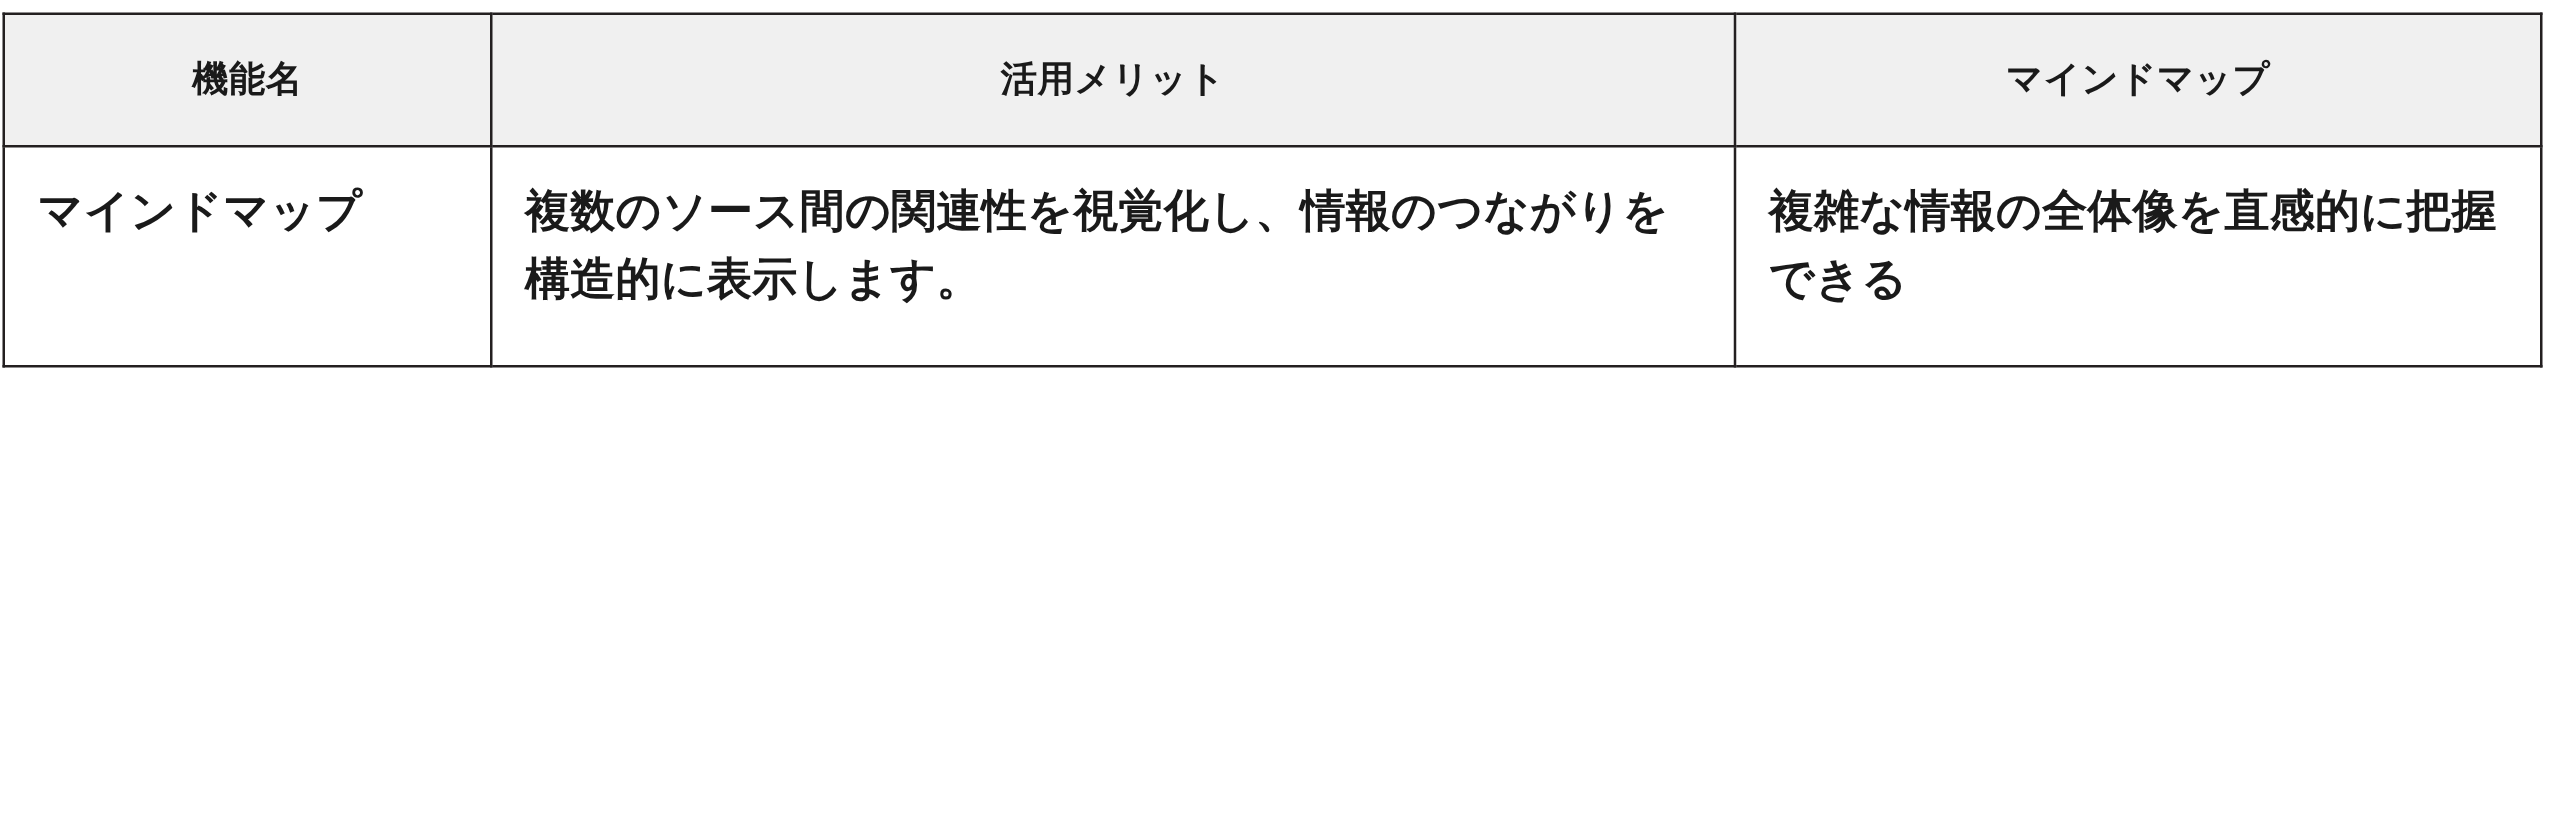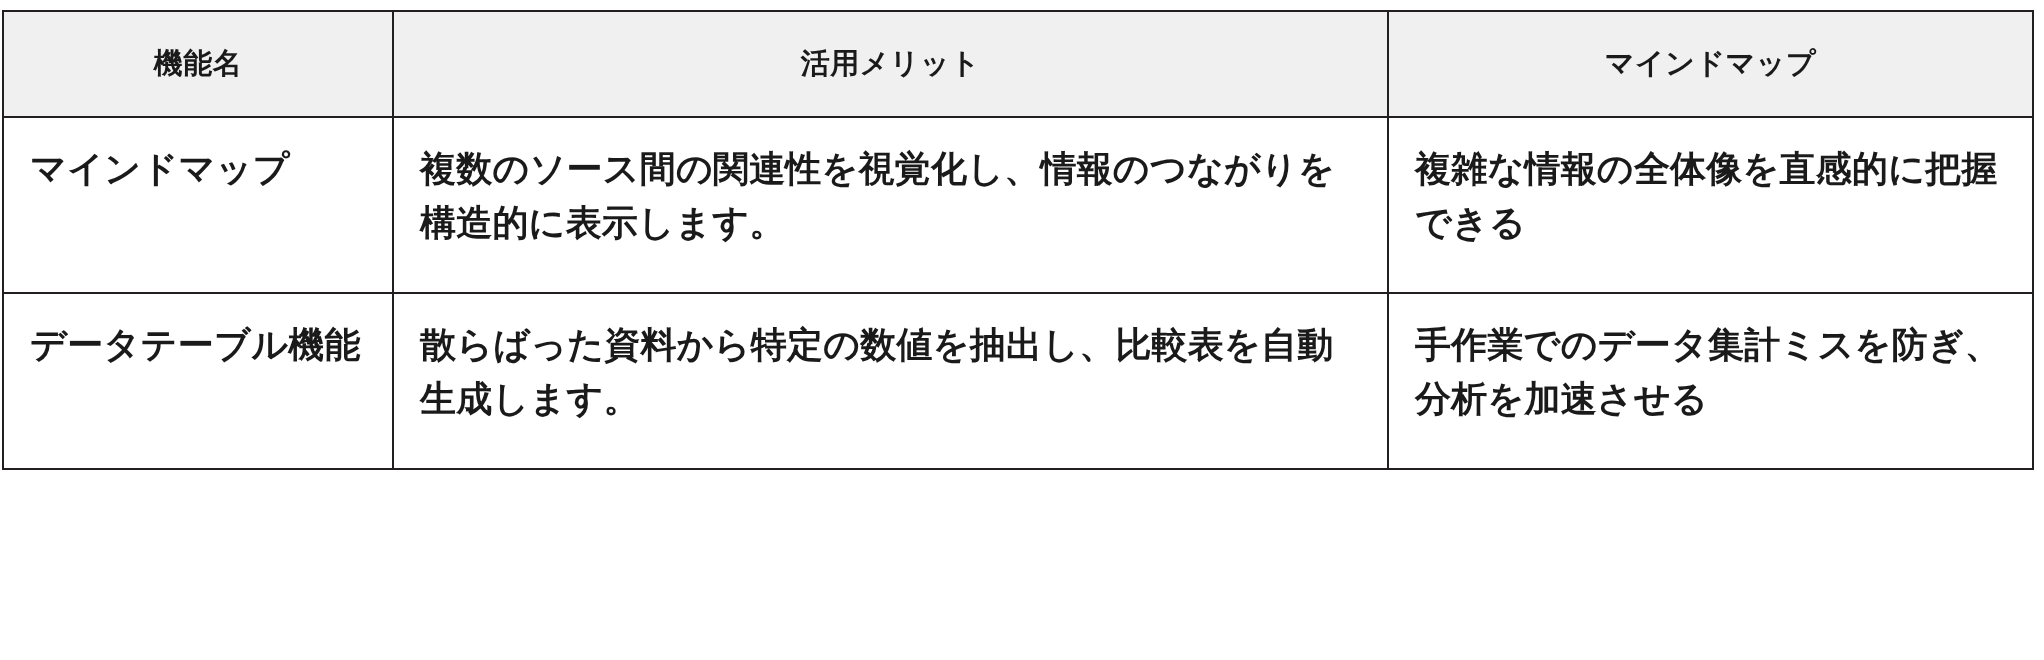--- a/index.html
+++ b/index.html
@@ -95,26 +95,15 @@
         <td class="col-name">
             <span class="cell-text">マインドマップ</span>
           </td>
         <td class="col-detail">
             <span class="cell-text">複数のソース間の関連性を視覚化し、情報のつながりを構造的に表示します。</span>
           </td>
         <td class="col-merit">
             <span class="cell-text">複雑な情報の全体像を直感的に把握できる</span>
           </td>
       </tr>
-      <tr>
-        <td class="col-name">
-            <span class="cell-text">データテーブル機能</span>
-          </td>
-        <td class="col-detail">
-            <span class="cell-text">散らばった資料から特定の数値を抽出し、比較表を自動生成します。</span>
-          </td>
-        <td class="col-merit">
-            <span class="cell-text">手作業でのデータ集計ミスを防ぎ、分析を加速させる</span>
-          </td>
-      </tr>
     </tbody>
   </table>
 </div>
 
 </body></html>

